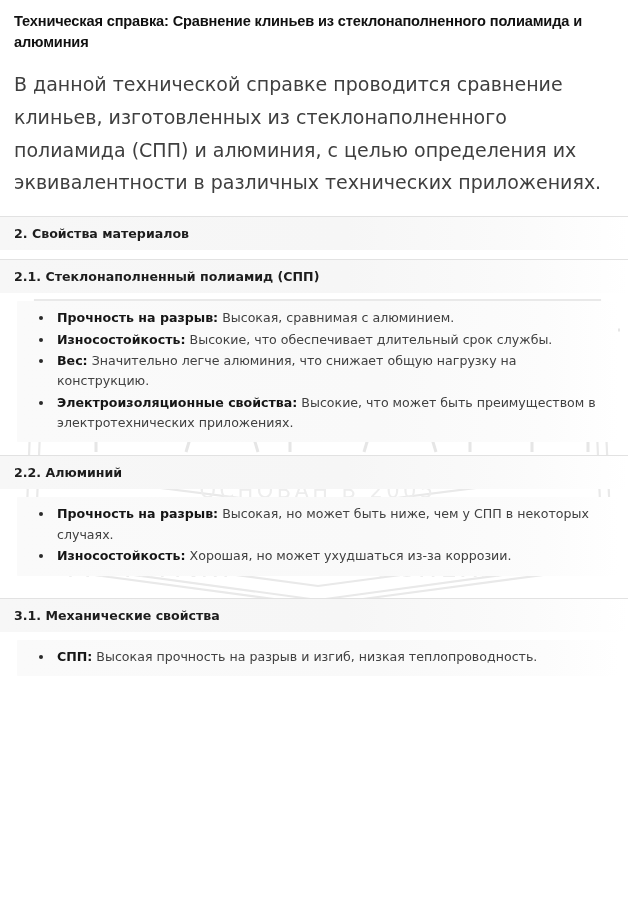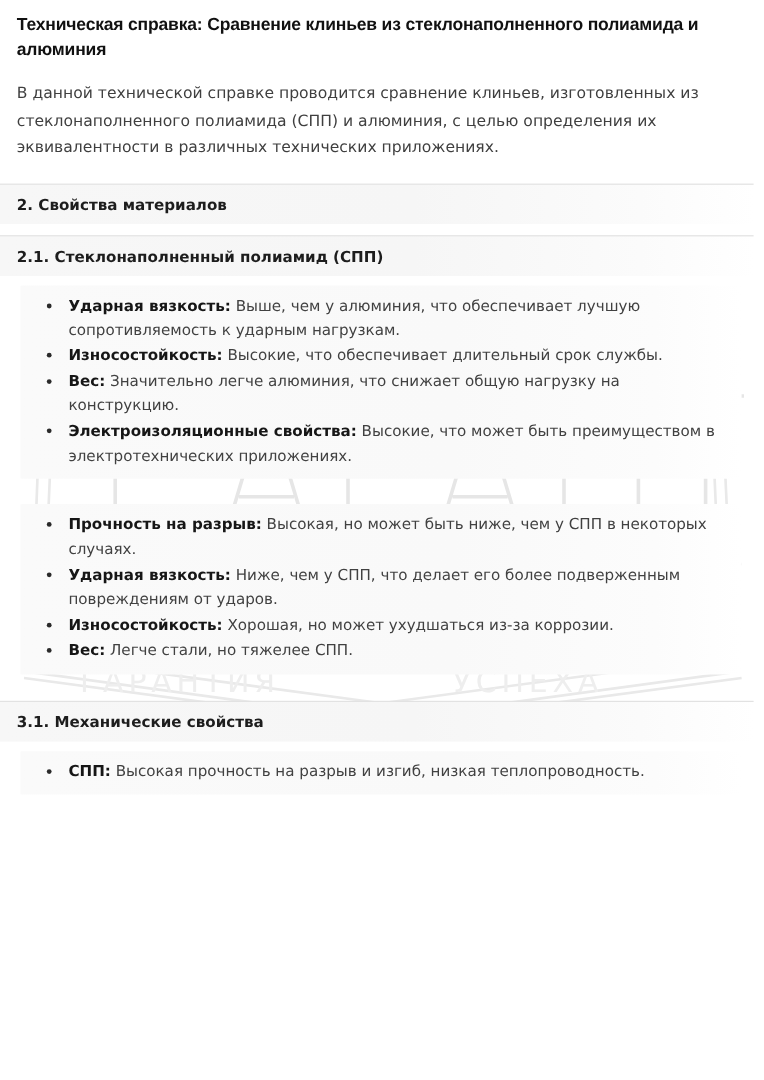--- a/index.html
+++ b/index.html
@@ -74,21 +74,21 @@
     box-sizing: content-box;
   }
 
   
   .gap-sm { height: 9px; }
   .gap-md { height: 13px; }
   .gap-lg { height: 17px; }
 
   
   .para {
-    font-size: 13px;
+    font-size: 19px;
     line-height: 1.72;
     color: #3f3f3f;
     padding: 0 24px 0 14px;
     margin: 9px 0 0 0;
   }
 
   
   .list-block {
     margin: 8px 19px 0 17px;
     padding: 7px 8px 8px 0;
@@ -165,48 +165,43 @@
     <p class="para">В данной технической справке проводится сравнение клиньев, изготовленных из стеклонаполненного полиамида (СПП) и алюминия, с целью определения их эквивалентности в различных технических приложениях.</p>
     <div class="gap-lg"></div>
 
     <h2 class="sec-head">2. Свойства материалов</h2>
     <div class="gap-sm"></div>
 
     <h2 class="sec-head">2.1. Стеклонаполненный полиамид (СПП)</h2>
     <div class="list-block">
       <ul class="bullets">
         <li>
-          <span class="lbl">Ударная вязкость:</span><span> Выше, чем у алюминия, что обеспечивает лучшую сопротивляемость к ударным нагрузкам.</span>
+          <span class="lbl">Прочность на разрыв:</span><span> Высокая, сравнимая с алюминием.</span>
         </li>
         <li>
           <span class="lbl">Износостойкость:</span><span> Высокие, что обеспечивает длительный срок службы.</span>
         </li>
         <li>
           <span class="lbl">Вес:</span><span> Значительно легче алюминия, что снижает общую нагрузку на конструкцию.</span>
         </li>
         <li>
           <span class="lbl">Электроизоляционные свойства:</span><span> Высокие, что может быть преимуществом в электротехнических приложениях.</span>
         </li>
       </ul>
     </div>
     <div class="gap-md"></div>
 
+    <h2 class="sec-head">2.2. Алюминий</h2>
     <div class="list-block">
       <ul class="bullets">
         <li>
           <span class="lbl">Прочность на разрыв:</span><span> Высокая, но может быть ниже, чем у СПП в некоторых случаях.</span>
         </li>
         <li>
-          <span class="lbl">Ударная вязкость:</span><span> Ниже, чем у СПП, что делает его более подверженным повреждениям от ударов.</span>
-        </li>
-        <li>
           <span class="lbl">Износостойкость:</span><span> Хорошая, но может ухудшаться из-за коррозии.</span>
-        </li>
-        <li>
-          <span class="lbl">Вес:</span><span> Легче стали, но тяжелее СПП.</span>
         </li>
       </ul>
     </div>
     <div class="gap-md"></div>
 
     <div class="gap-sm"></div>
 
     <h2 class="sec-head">3.1. Механические свойства</h2>
     <div class="list-block">
       <ul class="bullets">

